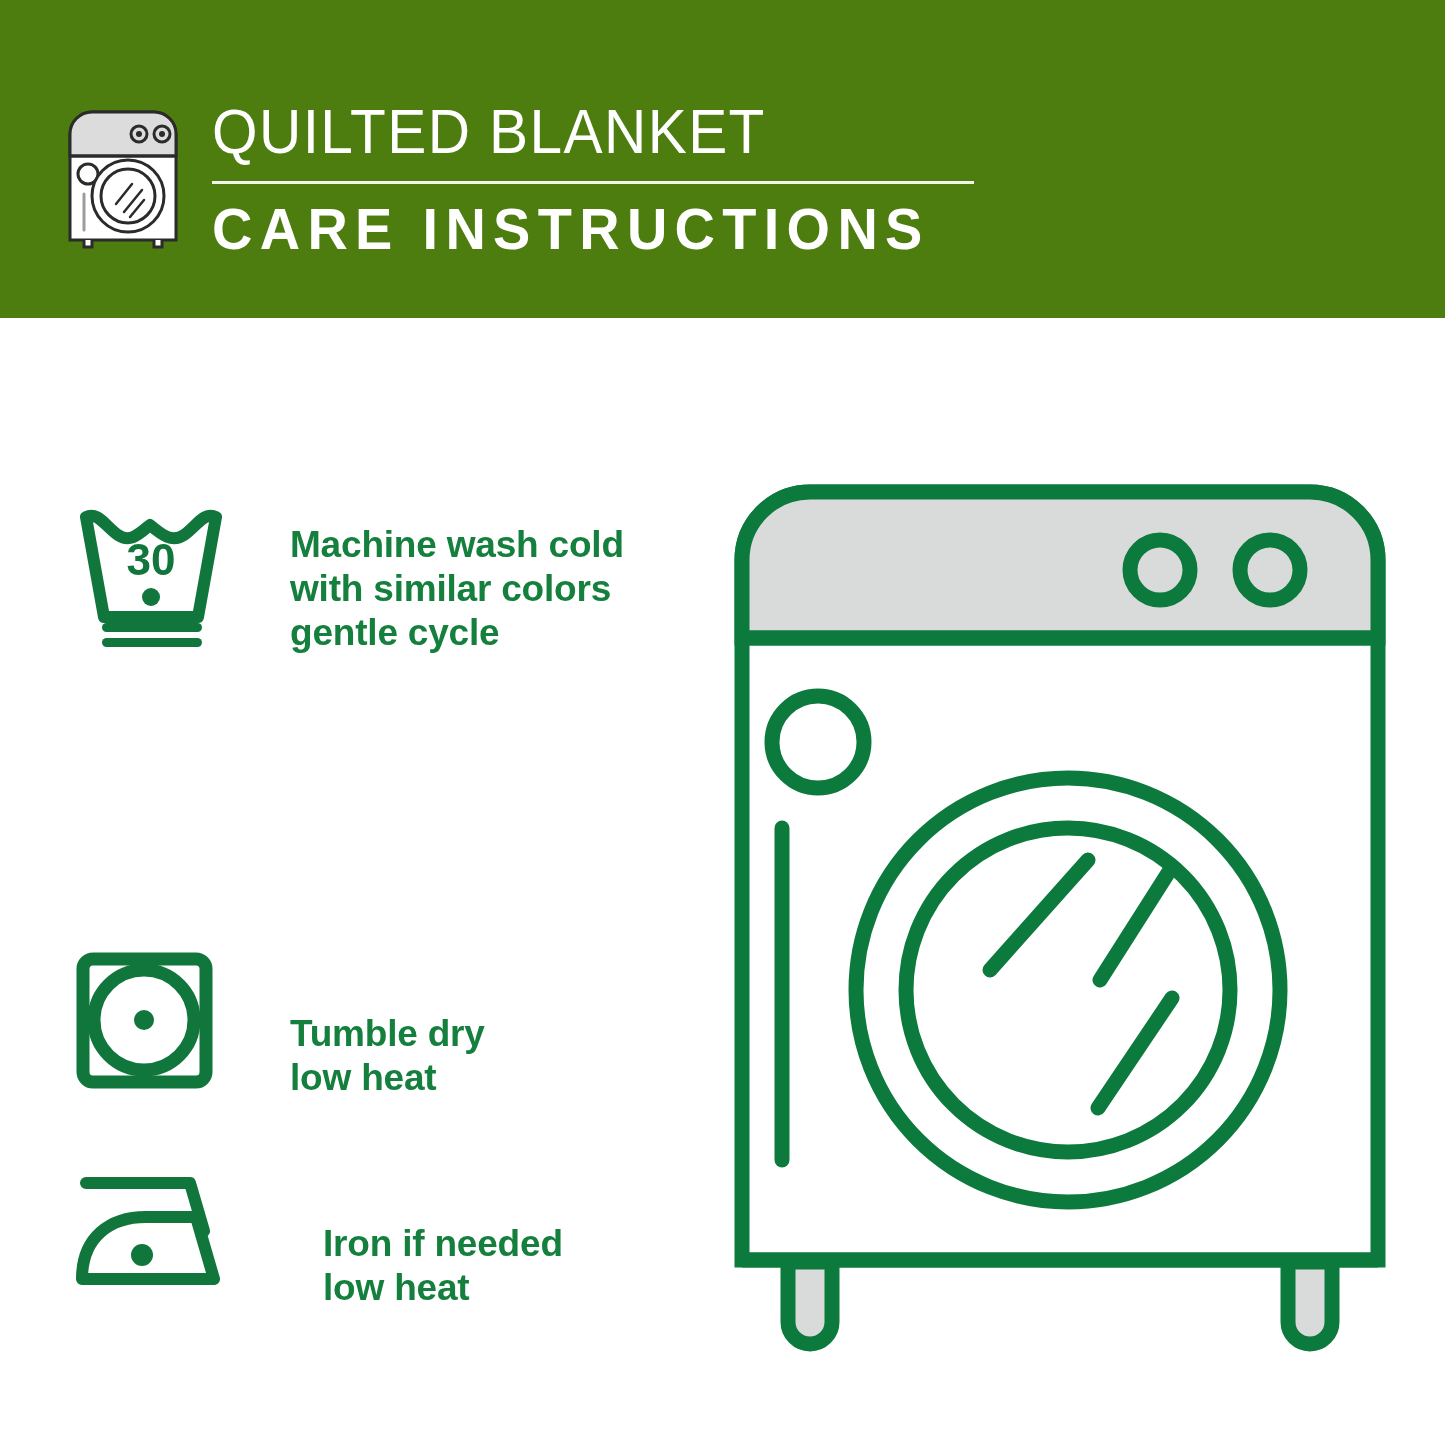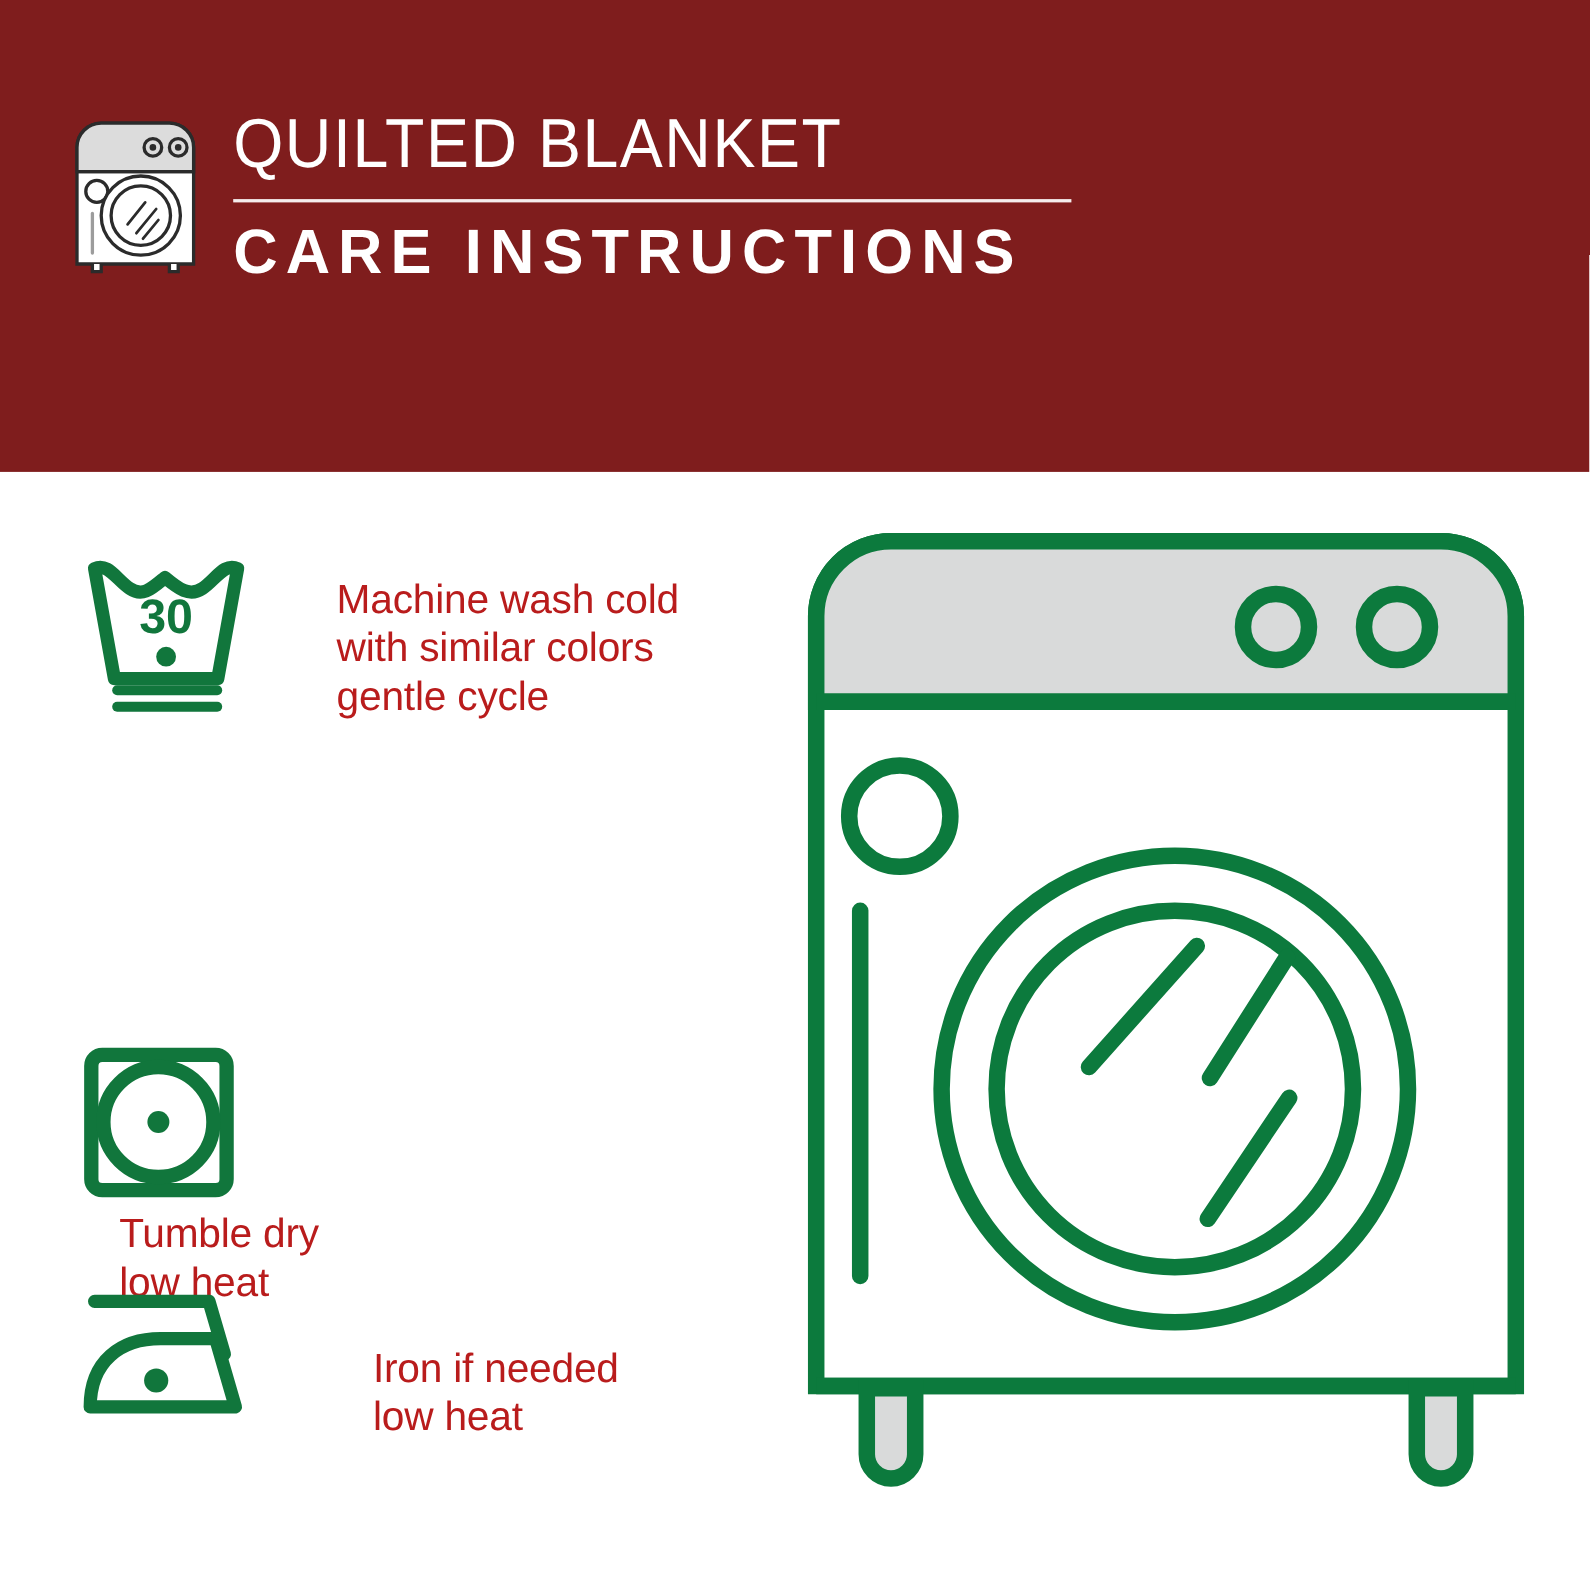--- a/index.html
+++ b/index.html
@@ -6,22 +6,22 @@
   html, body { width:1445px; height:1445px; }
   body {
     background:#ffffff;
     font-family:"Liberation Sans", sans-serif;
     overflow:hidden;
   }
   .page { position:relative; width:1445px; height:1445px; background:#ffffff; }
 
   
   .header {
-    position:absolute; left:0; top:0; width:1445px; height:429px;
-    background:#7f1d1d;
+    position:absolute; left:0; top:0; width:1445px; height:318px;
+    background:#4d7c0f;
   }
   .header-logo {
     position:absolute; left:62px; top:104px; width:122px; height:146px;
   }
   .header-text { position:absolute; left:212px; top:100px; width:1000px; }
   .title-main {
     color:#ffffff;
     font-size:63px;
     font-weight:300;
     letter-spacing:1.5px;
@@ -47,31 +47,31 @@
     white-space:nowrap;
     transform:scaleX(0.98);
     transform-origin:left center;
   }
 
   
   .care-list { position:absolute; left:0; top:345px; width:700px; height:1100px; }
   .care-row { position:absolute; display:flex; align-items:flex-end; }
   .care-row .sym { flex:0 0 auto; }
   .care-row .txt {
-    margin-left:16px;
-    color:#b91c1c;
+    margin-left:0;
+    color:#15803d;
     font-size:37px;
     line-height:1.19;
     letter-spacing:-0.2px;
-    font-weight:400;
+    font-weight:700;
     white-space:pre-line;
   }
   .row1 { left:72px; top:150px;  }
   .row2 { left:72px; top:370px;  }
-  .row3 { left:72px; top:595px;flex-direction:column;  }
+  .row3 { left:72px; top:595px;  }
   .row4 { left:72px; top:805px;gap:33px;  }
   .sym-box { width:218px; height:160px; display:flex; align-items:center; justify-content:flex-start; }
 
   
   .machine { position:absolute; left:720px; top:470px; width:680px; height:900px; }
 
   svg { display:block; overflow:visible; }
 </style>
 </head>
 <body>

